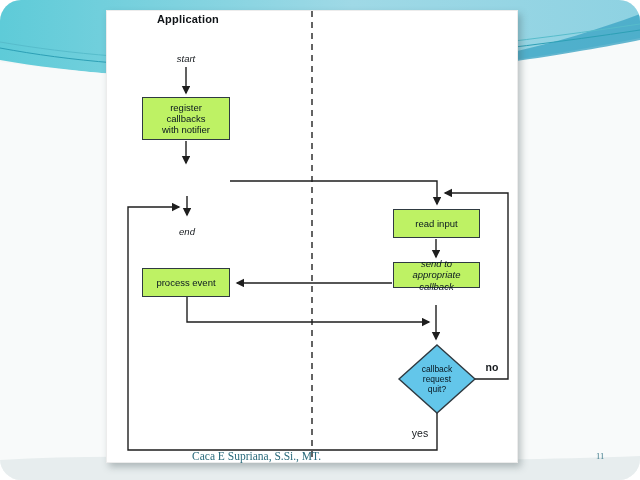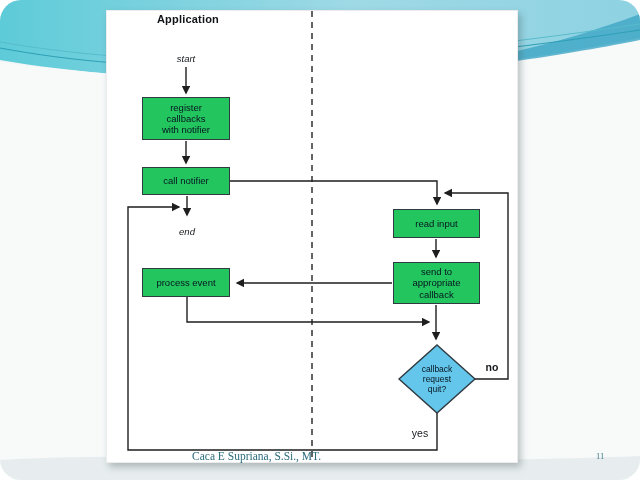--- a/index.html
+++ b/index.html
@@ -8,27 +8,27 @@
   .bg-svg,.fc-svg{position:absolute;left:0;top:0;width:640px;height:480px;}
   .fc-svg{pointer-events:none;}
   .panel{position:absolute;left:106px;top:10px;width:410px;height:451px;
          background:#ffffff;border:1px solid #ececec;
          box-shadow:3px 4px 7px rgba(70,85,90,.35);}
   .col-header{position:absolute;width:120px;text-align:center;
               font-size:11px;font-weight:bold;color:#101418;letter-spacing:.2px;}
   .hdr-app{left:128px;top:13px;}
   .hdr-not{left:376px;top:13px;}
   .node{position:absolute;display:flex;align-items:center;justify-content:center;
-        text-align:center;background:#22c55e;border:1.4px solid #2f3a41;
+        text-align:center;background:#bef264;border:1.4px solid #2f3a41;
         font-size:9.5px;line-height:1.18;color:#081620;white-space:pre-line;
         box-sizing:border-box;}
   .n-register{left:142px;top:97px;width:88px;height:43px;}
   .n-call{left:142px;top:167px;width:88px;height:28px;}
   .n-read{left:393px;top:209px;width:87px;height:29px;}
-  .n-send{left:393px;top:262px;width:87px;height:42px;}
+  .n-send{left:393px;top:262px;width:87px;height:26px;font-style:italic;}
   .n-process{left:142px;top:268px;width:88px;height:29px;}
   .diamond-text{position:absolute;left:399px;top:357px;width:76px;height:44px;
         display:flex;align-items:center;justify-content:center;text-align:center;
         font-size:8.5px;line-height:1.2;color:#081620;white-space:pre-line;}
   .flow-label{position:absolute;text-align:center;color:#14181c;}
   .lbl-start{left:166px;top:53px;width:40px;font-size:9.5px;font-style:italic;}
   .lbl-end{left:167px;top:226px;width:40px;font-size:9.5px;font-style:italic;}
   .lbl-no{left:479px;top:361px;width:26px;font-size:10.5px;font-weight:bold;}
   .lbl-yes{left:405px;top:427px;width:30px;font-size:10.5px;font-weight:normal;}
   .footer-credit{position:absolute;left:192px;top:450px;width:190px;
@@ -93,21 +93,20 @@
     </g>
 
     <polygon points="437,345 475,379 437,413 399,379" fill="#63c6ea" stroke="#2f3a41" stroke-width="1.4"></polygon>
   </svg>
 
   <div class="col-header hdr-app">Application</div>
 
   <div class="node n-register">register
 callbacks
 with notifier</div>
-  <div class="node n-call">call notifier</div>
   <div class="node n-read">read input</div>
   <div class="node n-send">send to
 appropriate
 callback</div>
   <div class="node n-process">process event</div>
   <div class="diamond-text">callback
 request
 quit?</div>
 
   <div class="flow-label lbl-start">start</div>

